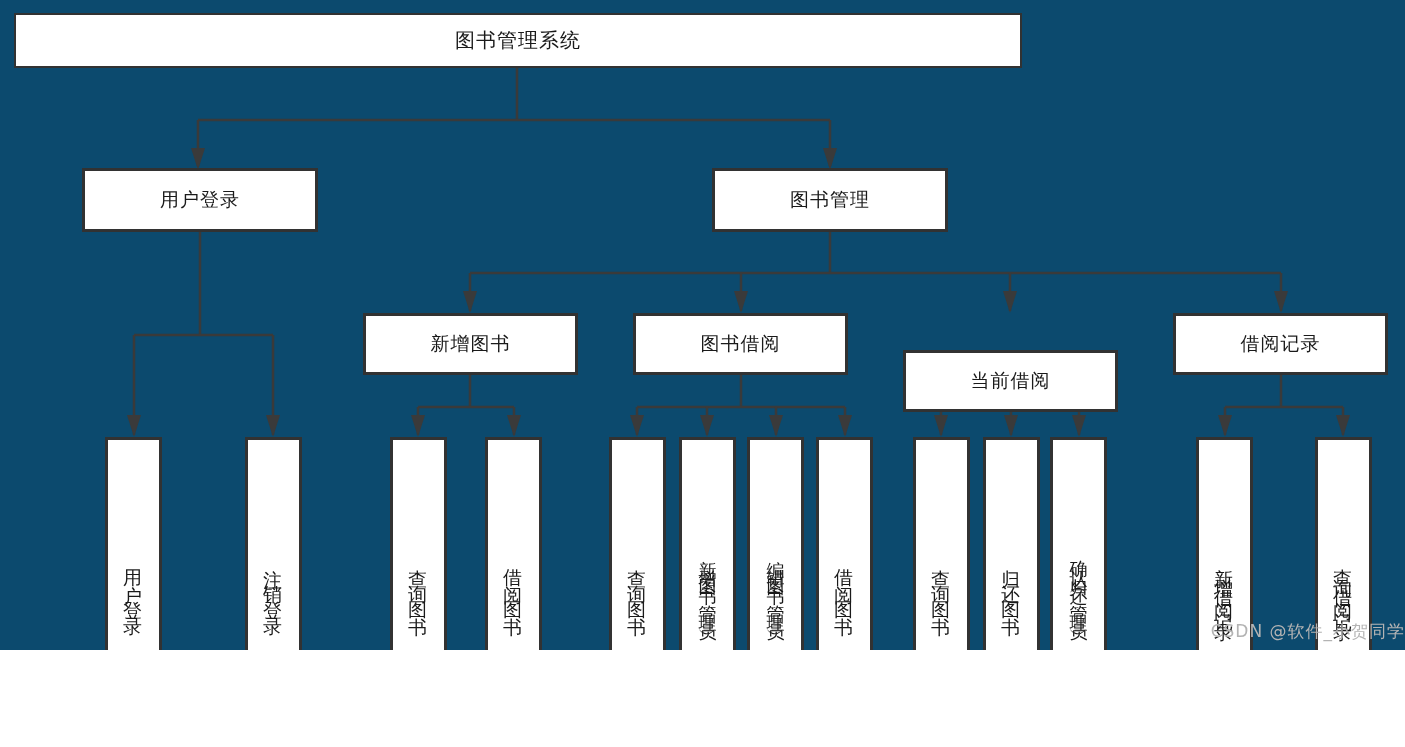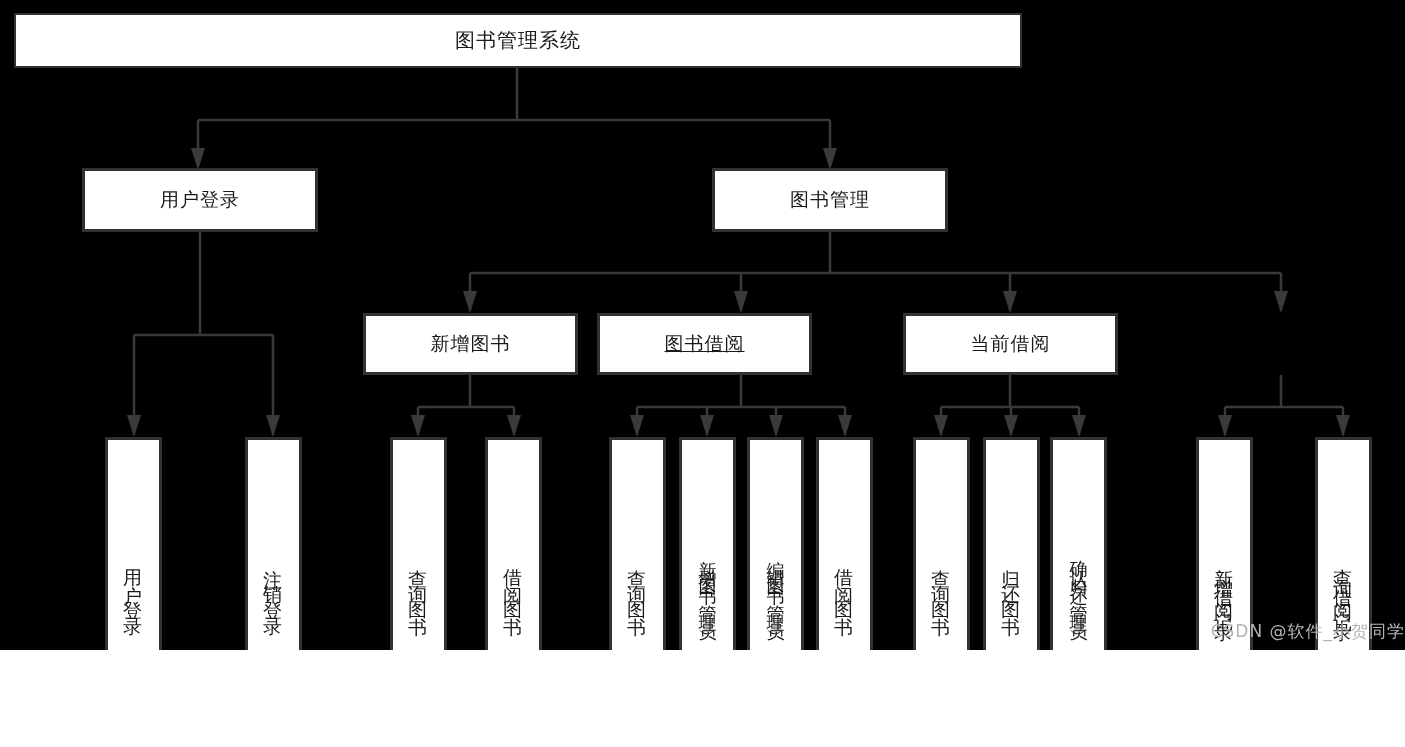--- a/index.html
+++ b/index.html
@@ -5,21 +5,21 @@
   html, body {
     margin: 0;
     padding: 0;
     background: #ffffff;
     font-family: "DejaVu Sans", "Liberation Sans", sans-serif;
   }
   #canvas {
     position: relative;
     width: 1405px;
     height: 650px;
-    background: #000000;
+    background: #0c4a6e;
     overflow: hidden;
   }
   #connectors {
     position: absolute;
     left: 0; top: 0;
     width: 1405px;
     height: 747px;
     z-index: 0;
   }
   .node {
@@ -142,25 +142,28 @@
   <div class="node lvl2" style="left:82px;">
     <span>用户登录</span>
   </div>
   <div class="node lvl2" style="left:712px;">
     <span>图书管理</span>
   </div>
 
   <div class="node lvl3" style="left:363px;">
     <span>新增图书</span>
   </div>
-  <div class="node lvl3" style="left:597px;text-decoration:underline;">
+  <div class="node lvl3" style="left:633px;">
     <span>图书借阅</span>
   </div>
-  <div class="node lvl3" style="left:903px;">
+  <div class="node lvl3" style="left:903px;margin-top:37px;">
     <span>当前借阅</span>
+  </div>
+  <div class="node lvl3" style="left:1173px;">
+    <span>借阅记录</span>
   </div>
 
   <div class="node leaf" style="left:105px;">
     <span class="vtext v4">用户登录</span>
   </div>
   <div class="node leaf" style="left:245px;">
     <span class="vtext v4">注销登录</span>
   </div>
   <div class="node leaf" style="left:390px;">
     <span class="vtext v4">查询图书</span>

